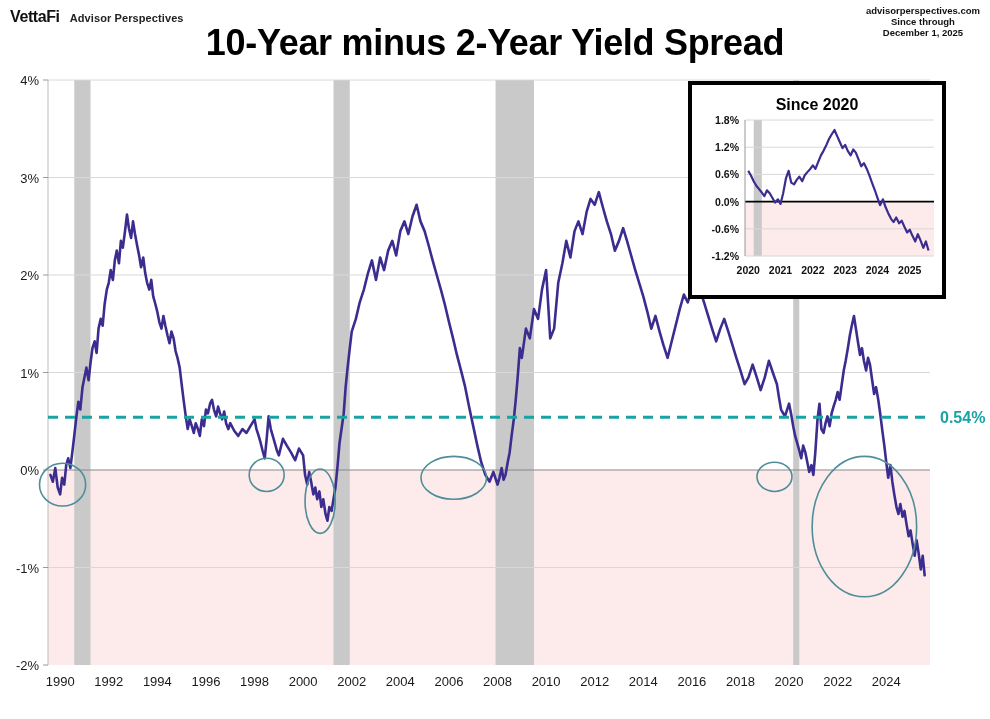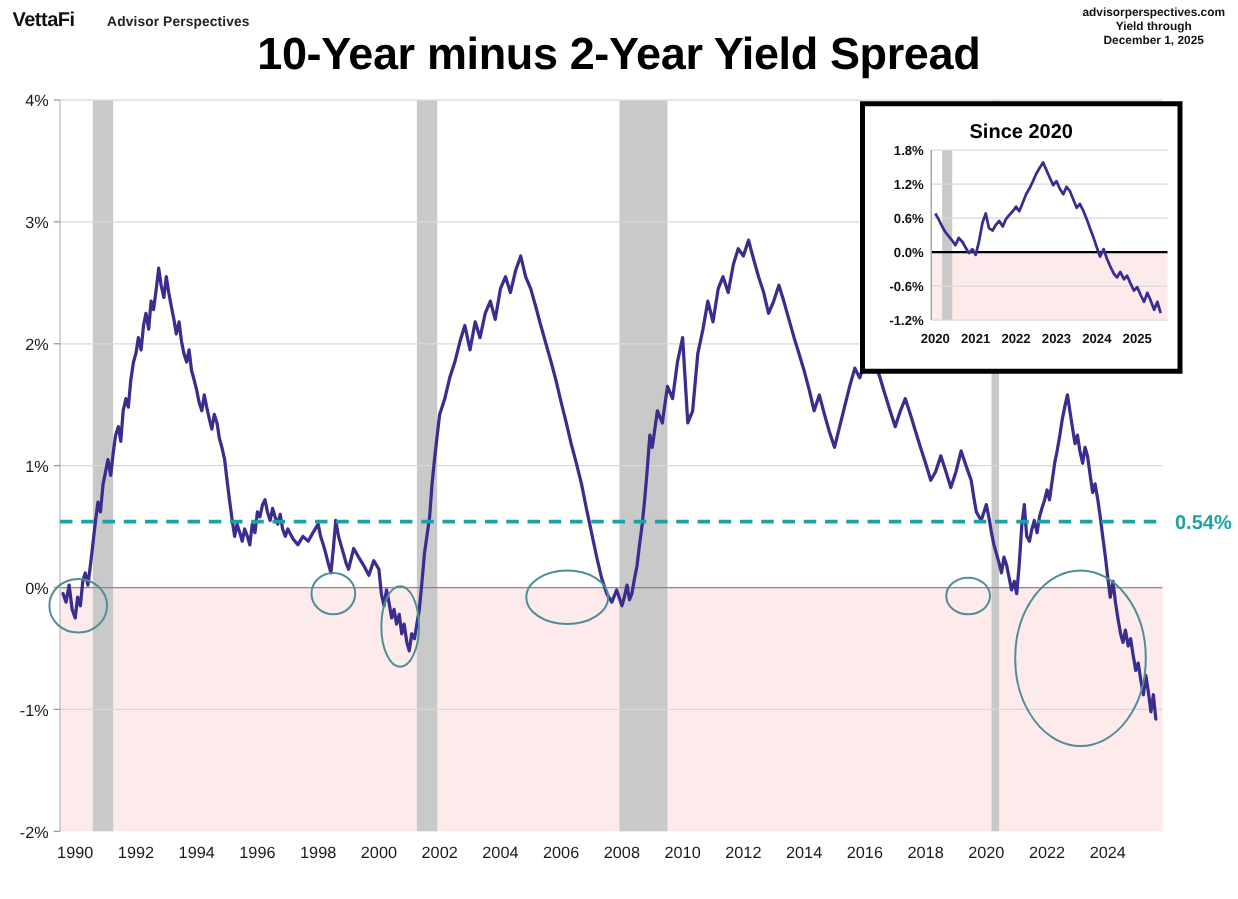--- a/index.html
+++ b/index.html
@@ -21,21 +21,20 @@
     display: flex; align-items: baseline; gap: 10px;
   }
   .brand-logo {
     font-family: "Liberation Sans", sans-serif;
     font-weight: bold; font-size: 16px; letter-spacing: -0.4px;
     color: #111;
   }
   .brand-sub {
     font-size: 11px; font-weight: bold; color: #222;
     letter-spacing: 0.1px;
-    margin-left: 16px;
   }
   .credit {
     position: absolute; right: 10px; top: 5px;
     text-align: center;
     font-size: 9.5px; font-weight: bold; line-height: 11px;
     color: #111;
   }
   .chart-title {
     position: absolute; left: 0; right: 0; top: 22px;
     text-align: center;
@@ -69,21 +68,21 @@
 
 <div id="root">
 
   <div class="brand-bar">
     <span class="brand-logo">VettaFi</span>
     <span class="brand-sub">Advisor Perspectives</span>
   </div>
 
   <div class="credit">
     <div>advisorperspectives.com</div>
-    <div>Yield through</div>
+    <div>Since through</div>
     <div>December 1, 2025</div>
   </div>
 
   <div class="chart-title">10-Year minus 2-Year Yield Spread</div>
 
   <svg id="main-chart-svg" width="990" height="719">
       <g>
         <rect x="48" y="80" width="882" height="585" fill="#ffffff"></rect>
         <rect x="48" y="470" width="882" height="195" fill="#fdeaea"></rect>
         <rect x="74.24132231404785" y="80" width="16.279338842976998" height="585" fill="#c9c9c9"></rect>

